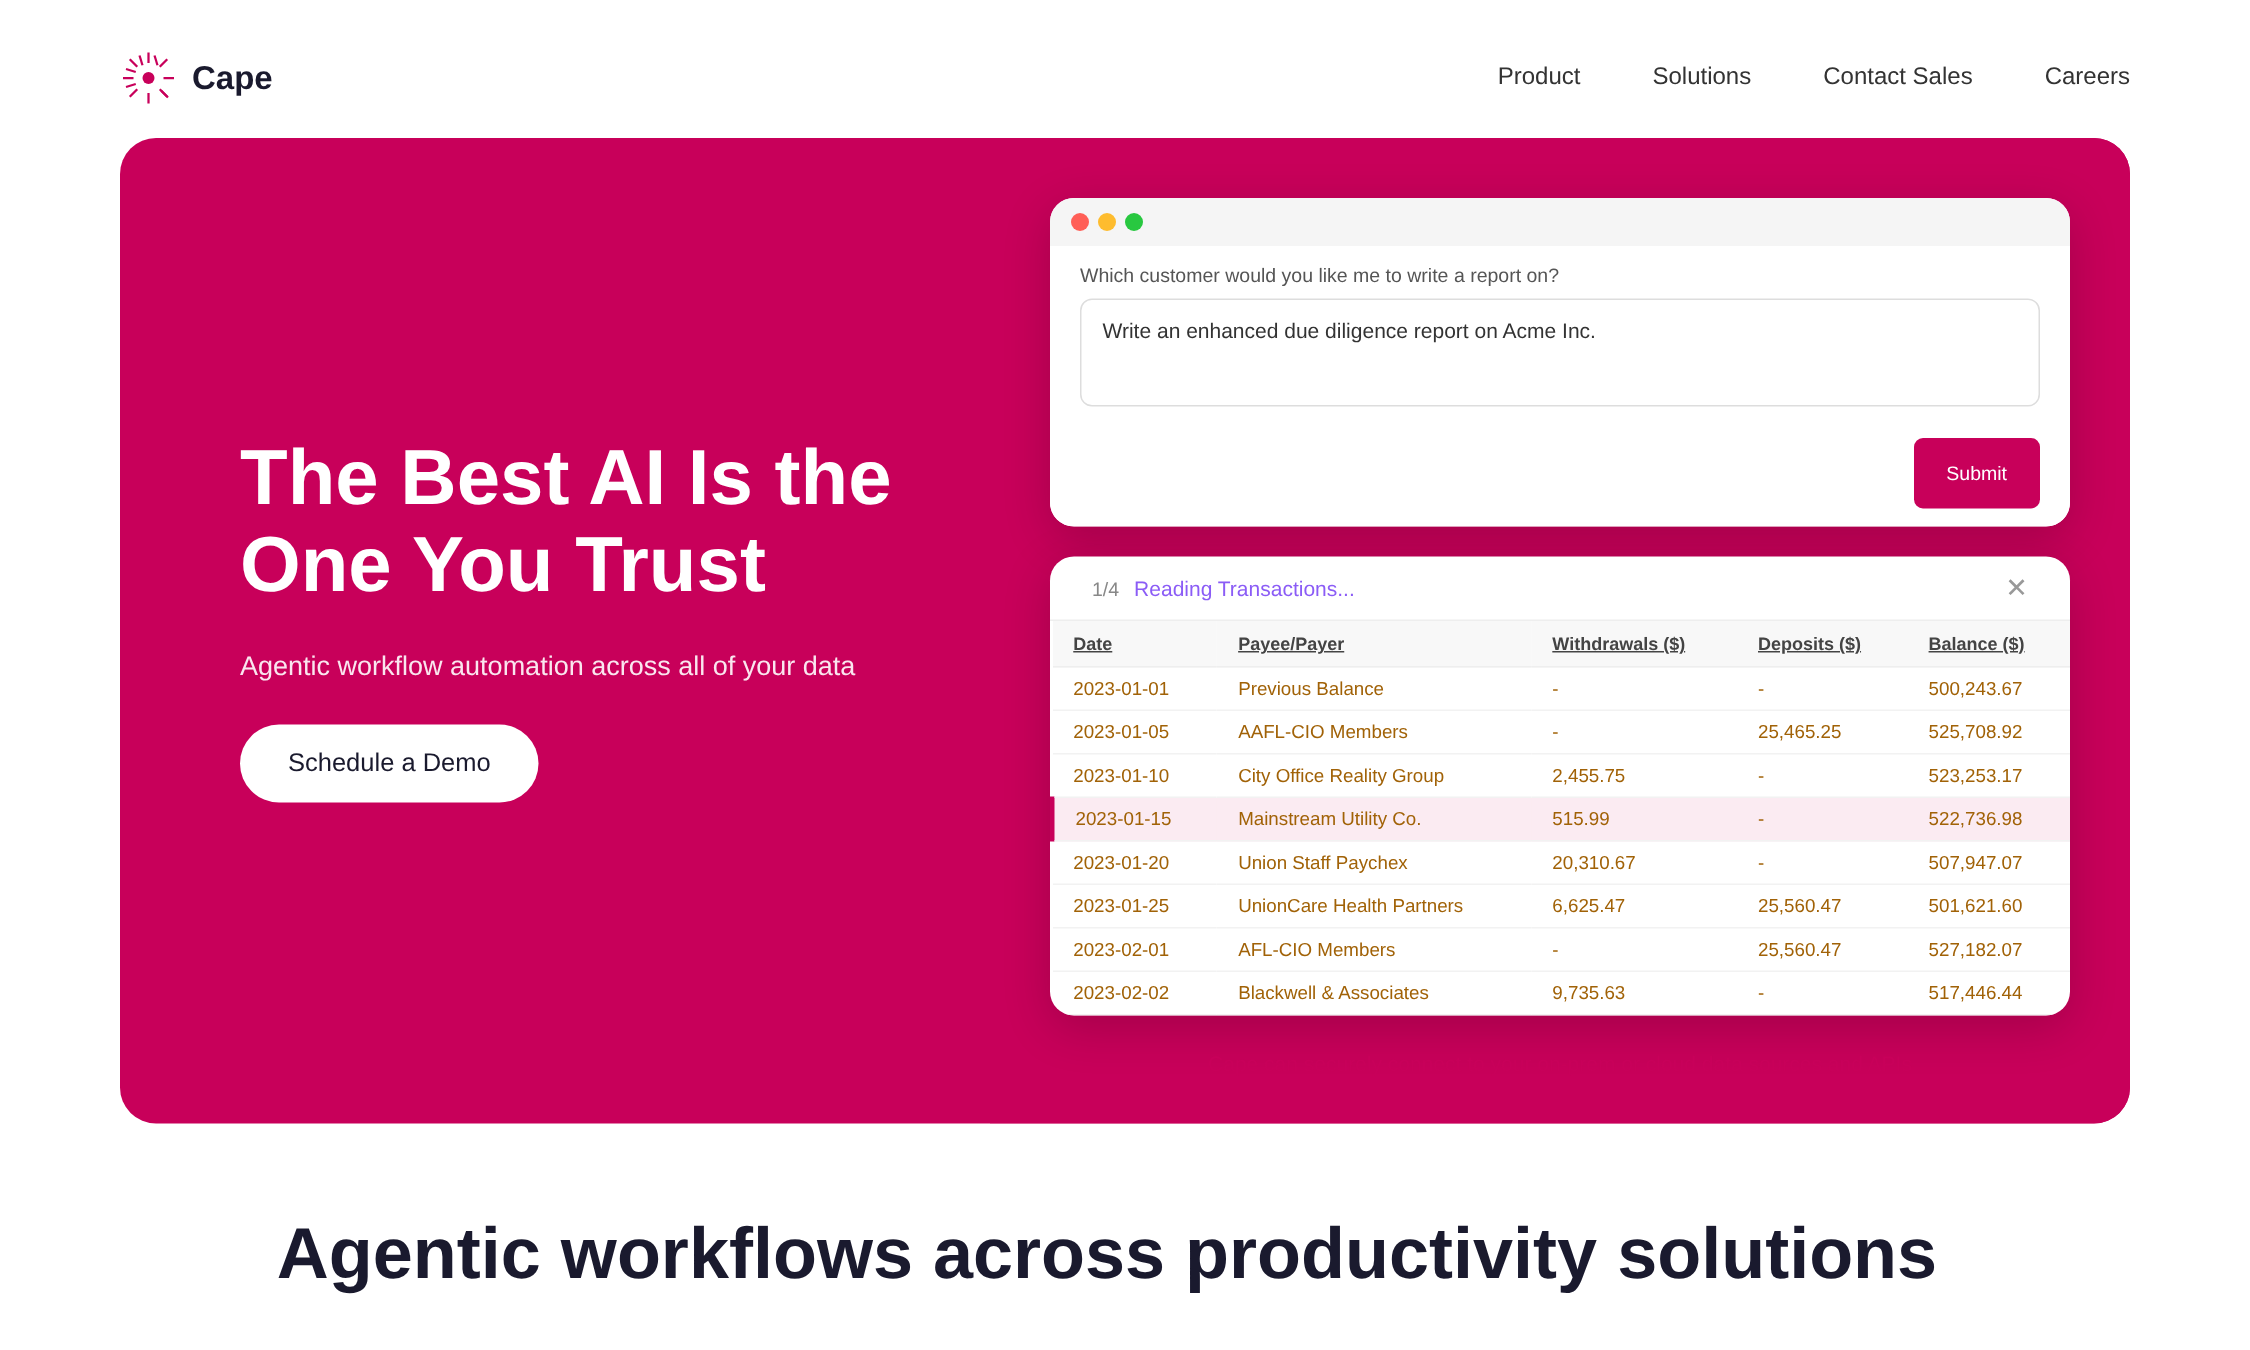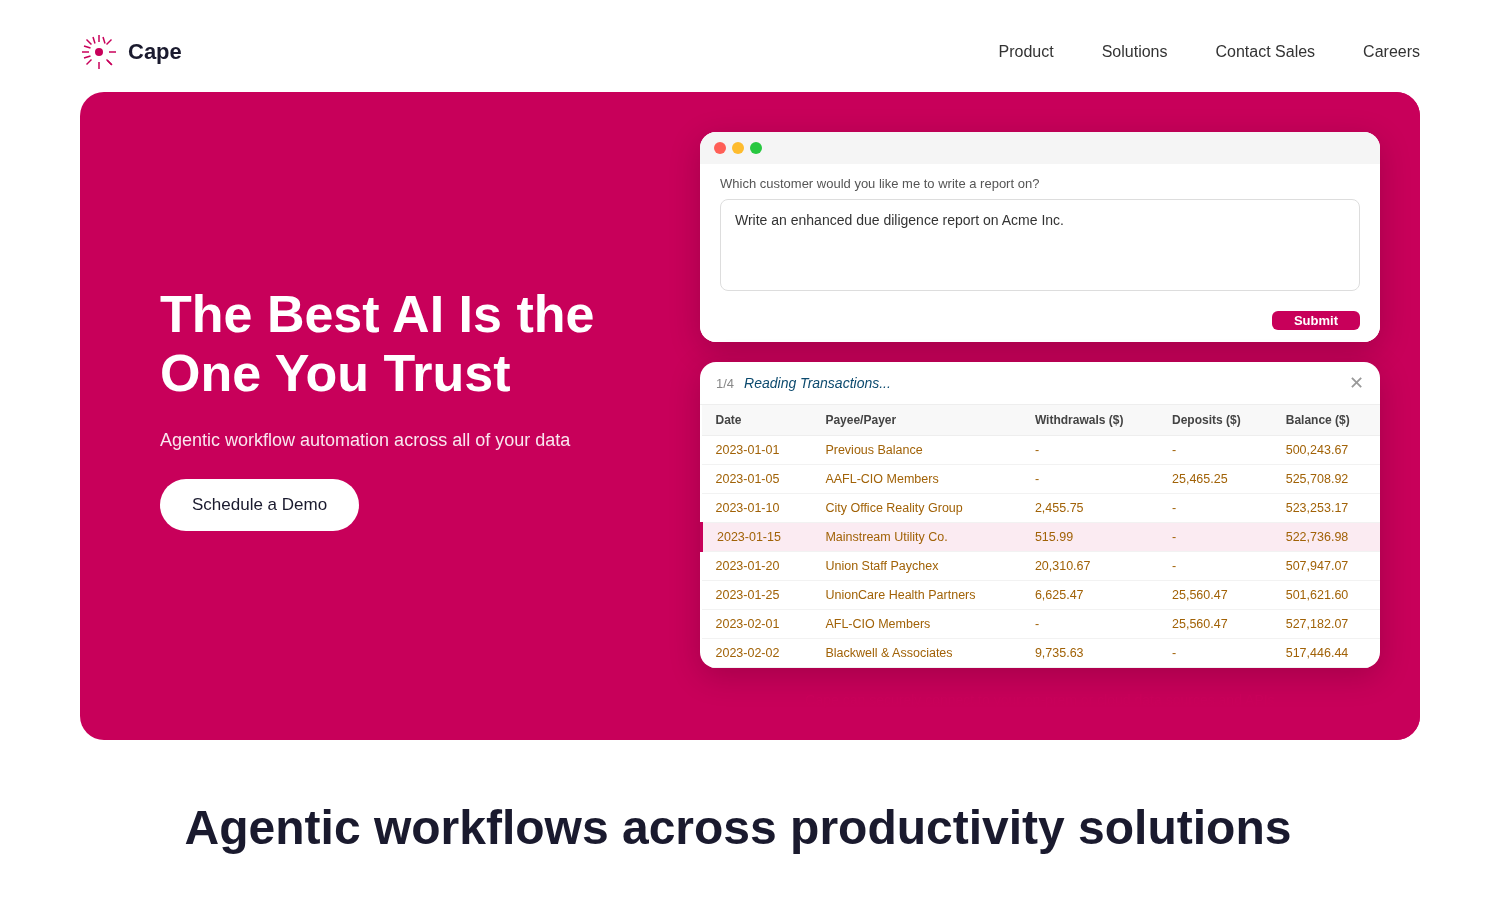--- a/index.html
+++ b/index.html
@@ -140,69 +140,68 @@
       margin-bottom: 8px;
     }
     .prompt-textarea {
       width: 100%;
       border: 1px solid #ddd;
       border-radius: 8px;
       padding: 12px 14px;
       font-size: 14px;
       color: #333;
       resize: none;
-      height: 92px;
+      height: 72px;
       font-family: inherit;
       background: #fff;
     }
     .submit-row {
       display: flex;
       justify-content: flex-end;
       padding: 0 20px 12px 20px;
       background: #fff;
     }
     .submit-btn {
       background: #c8005a;
       color: #fff;
       border: none;
       border-radius: 6px;
-      padding: 2px 22px;
+      padding: 16px 22px;
       font-size: 13px;
-      font-weight: 700;
+      font-weight: 400;
       cursor: pointer;
     }
 
     
     .table-card {
       background: #fff;
       border-radius: 16px;
       overflow: hidden;
       box-shadow: 0 8px 32px rgba(0,0,0,0.18);
     }
     .table-header-row {
       display: flex;
       align-items: center;
       justify-content: space-between;
-      padding: 12px 16px;
+      padding: 12px 28px;
       border-bottom: 1px solid #eee;
     }
     .table-header-left {
       display: flex;
       align-items: center;
       gap: 10px;
     }
     .table-step {
       font-size: 13px;
       color: #888;
     }
     .table-title {
       font-size: 14px;
       font-weight: 500;
-      color: #0c4a6e;
-      font-style: italic;
+      color: #8b5cf6;
     }
     .close-icon-btn {
       background: none;
       border: none;
       cursor: pointer;
       color: #999;
       font-size: 18px;
       line-height: 1;
     }
 
@@ -214,20 +213,21 @@
     table.data-table thead tr {
       background: #f8f8f8;
     }
     table.data-table th {
       padding: 8px 14px;
       text-align: left;
       font-weight: 600;
       color: #444;
       border-bottom: 1px solid #eee;
       font-size: 12px;
+      text-decoration: underline;
     }
     table.data-table td {
       padding: 7px 14px;
       color: #a16207;
       border-bottom: 1px solid #f2f2f2;
     }
     table.data-table tr.highlighted td {
       background: rgba(200, 0, 90, 0.08);
     }
     table.data-table tr.highlighted td:first-child {

